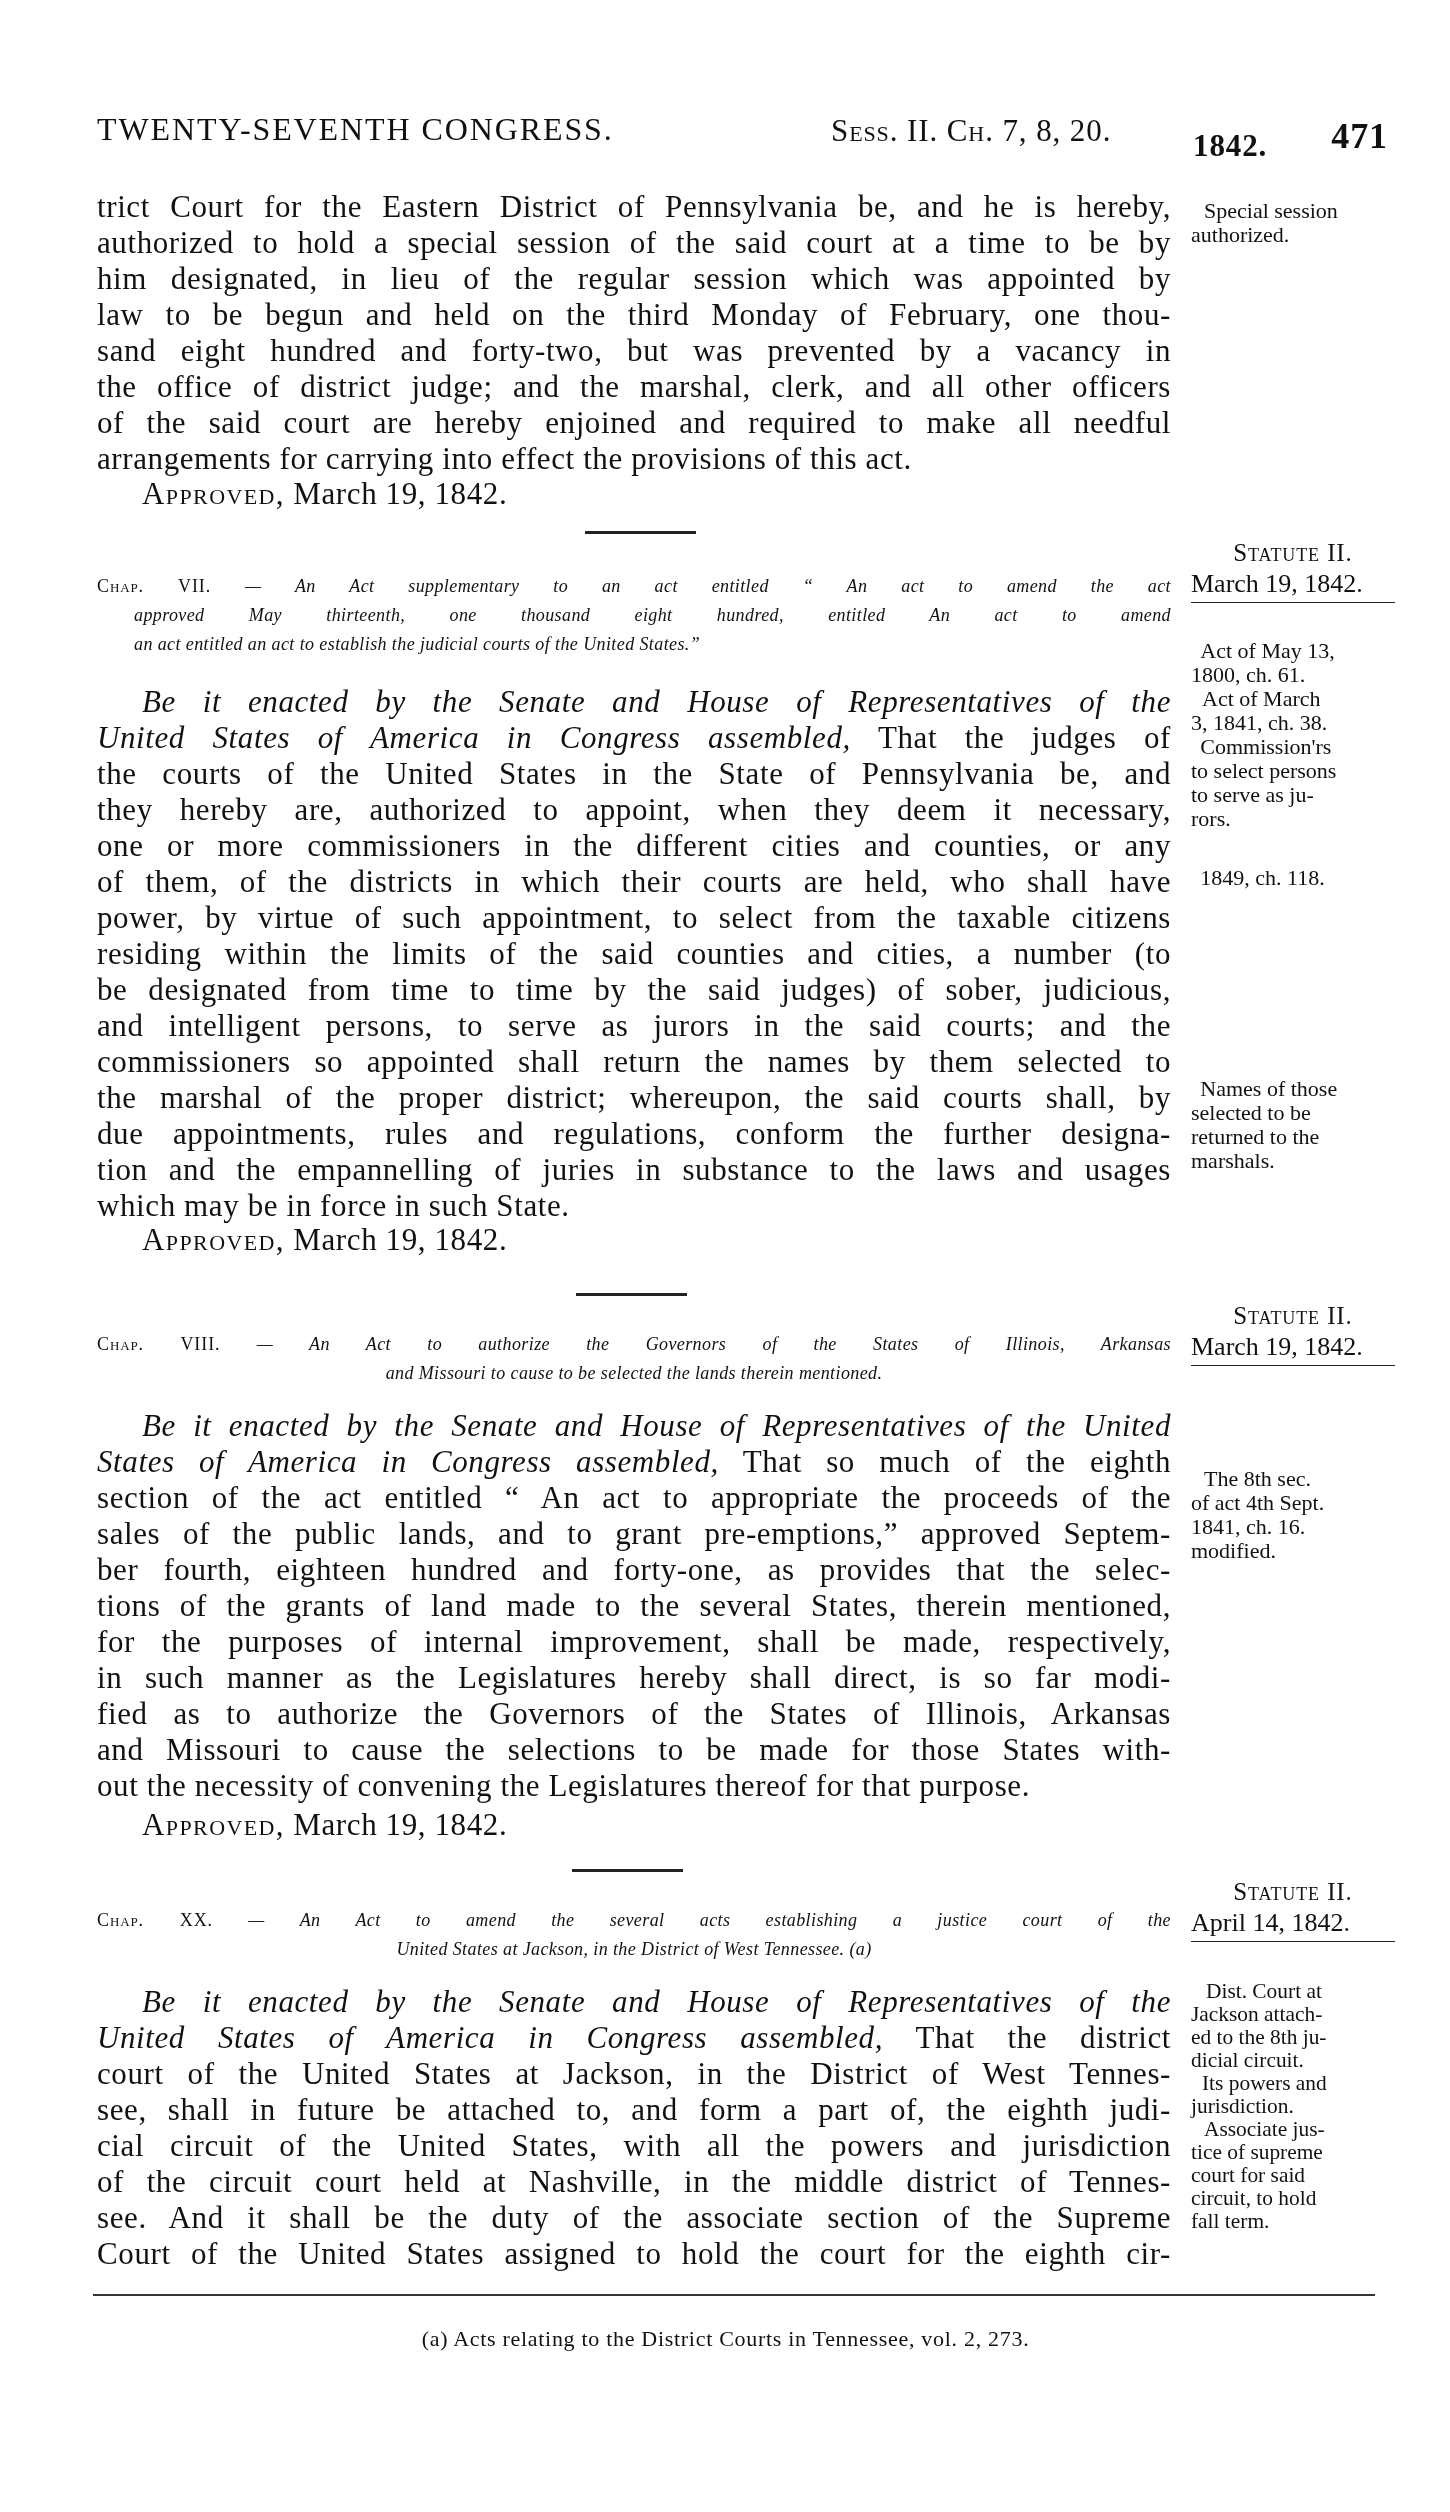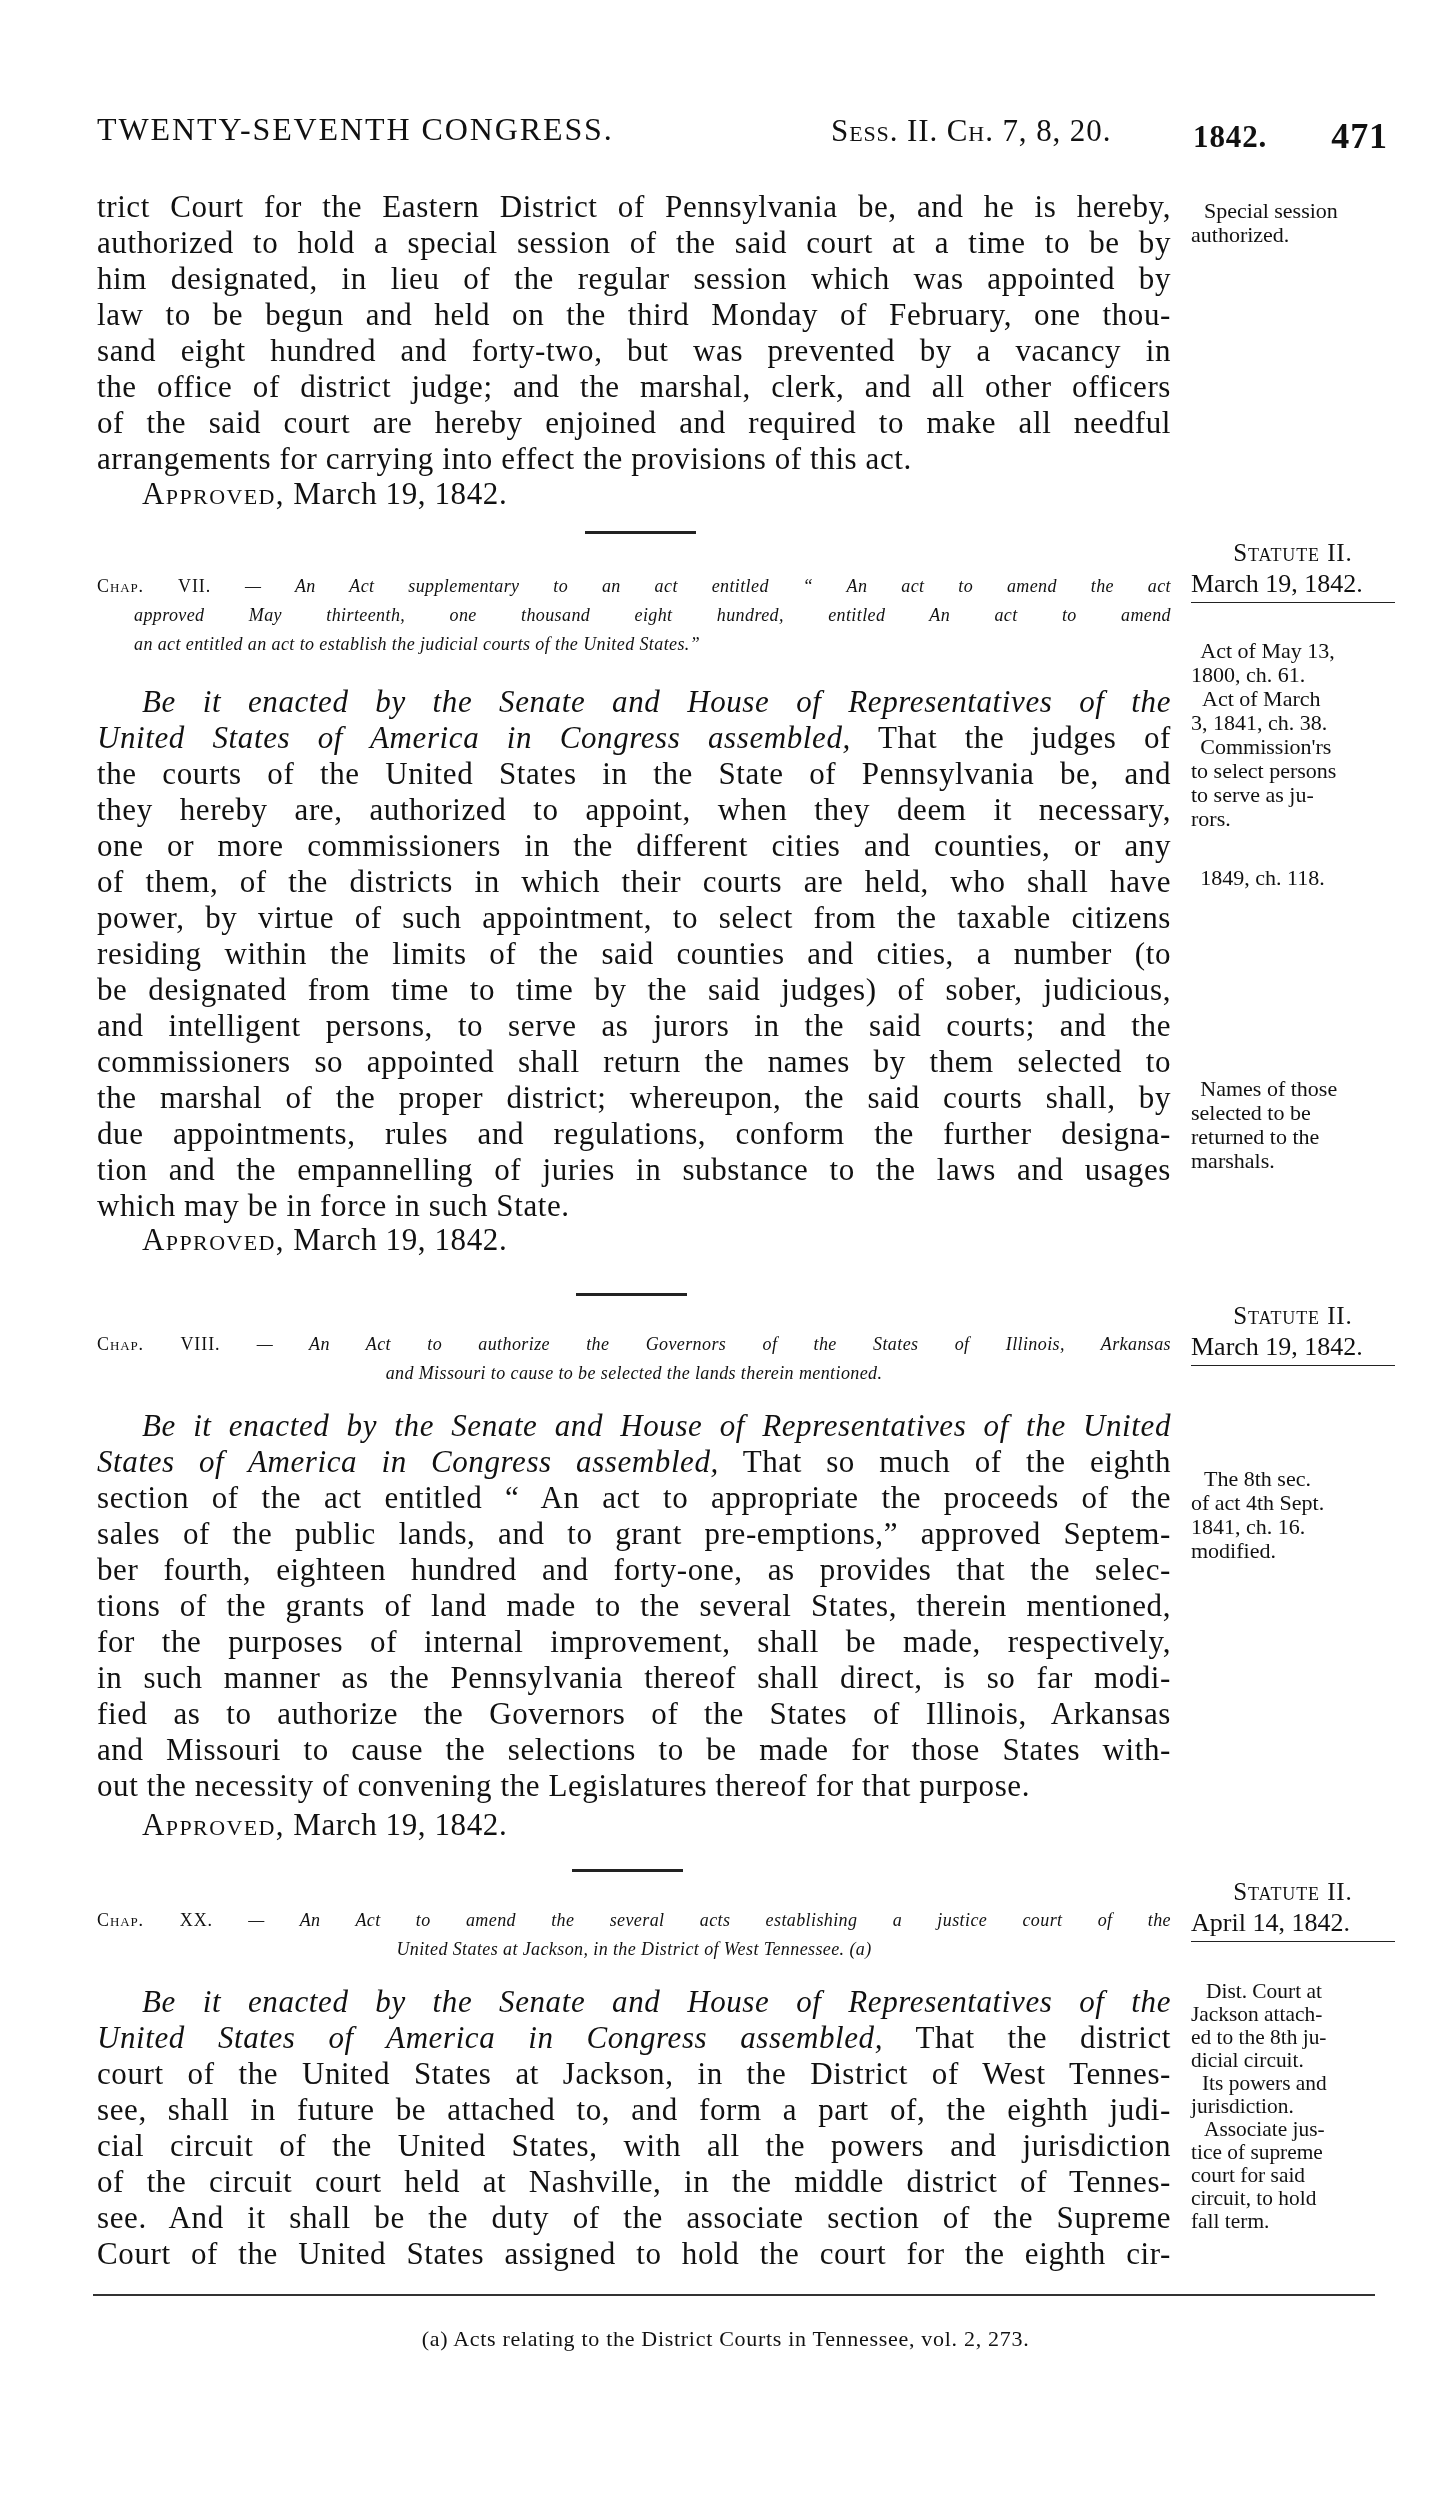--- a/index.html
+++ b/index.html
@@ -8,21 +8,21 @@
       font-family: "Liberation Serif", "DejaVu Serif", serif;
       color: #111111;
     }
     .page { position: absolute; left: 0; top: 0; width: 1451px; height: 1984px; }
     .header {
       position: absolute; left: 97px; top: 111px; width: 1291px; height: 56px;
       font-size: 31px; letter-spacing: 0.9px; white-space: nowrap;
     }
     .header .congress { position: absolute; left: 0; top: 0; font-size: 32px; letter-spacing: 1.9px; }
     .header .sess { position: absolute; left: 734px; top: 1.9px; font-variant: small-caps; }
-    .header .year { position: absolute; left: 1096px; top: 8px; font-weight: bold; font-family: Liberation Serif, serif; }
+    .header .year { position: absolute; left: 1096px; top: 17px; font-weight: bold; font-family: Liberation Serif, serif; }
     .header .pageno { position: absolute; right: 0; top: 3.7px; font-weight: bold; font-size: 36px; }
 
     .block { position: absolute; left: 97px; width: 1074px; }
     .body-text {
       font-size: 31px; line-height: 36px; text-align: justify;
       letter-spacing: 0.6px;
     }
     .body-text .line { display: block; text-align-last: justify; white-space: nowrap; }
     .body-text .line.last { text-align-last: left; }
     .indent { padding-left: 45px; }
@@ -157,21 +157,21 @@
     <span class="line indent enact">Be it enacted by the Senate and House of Representatives of the United</span>
     <span class="line">
       <span class="enact">States of America in Congress assembled,</span>
       <span>That so much of the eighth</span>
     </span>
     <span class="line">section of the act entitled “ An act to appropriate the proceeds of the</span>
     <span class="line">sales of the public lands, and to grant pre-emptions,” approved Septem-</span>
     <span class="line">ber fourth, eighteen hundred and forty-one, as provides that the selec-</span>
     <span class="line">tions of the grants of land made to the several States, therein mentioned,</span>
     <span class="line">for the purposes of internal improvement, shall be made, respectively,</span>
-    <span class="line">in such manner as the Pennsylvania thereof shall direct, is so far modi-</span>
+    <span class="line">in such manner as the Legislatures hereby shall direct, is so far modi-</span>
     <span class="line">fied as to authorize the Governors of the States of Illinois, Arkansas</span>
     <span class="line">and Missouri to cause the selections to be made for those States with-</span>
     <span class="line last">out the necessity of convening the Legislatures thereof for that purpose.</span>
   </div>
   <div class="margin" style="top:1467px;">
     <span class="note" style="padding-left:13px;">The 8th sec.</span>
     <span class="note">of act 4th Sept.</span>
     <span class="note">1841, ch. 16.</span>
     <span class="note">modified.</span>
   </div>

